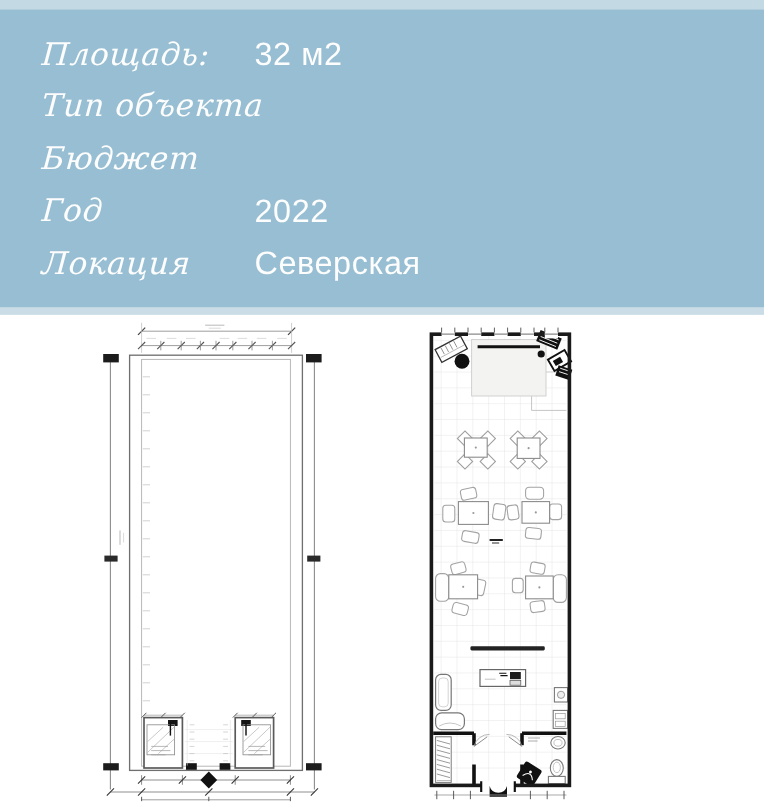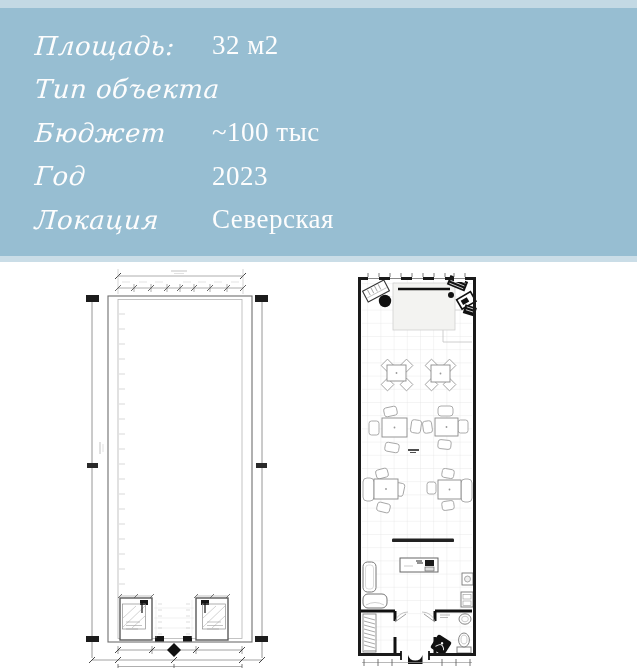--- a/index.html
+++ b/index.html
@@ -15,21 +15,21 @@
         font-family:"Liberation Serif",serif;}
   
   .header{position:absolute;left:0;top:0;width:637px;height:262px;background:var(--hbg);}
   .header .strip-top{position:absolute;left:0;top:0;width:100%;height:8px;background:var(--hstrip-top);}
   .header .strip-bottom{position:absolute;left:0;bottom:0;width:100%;height:6px;background:var(--hstrip-bottom);}
   .info-rows{position:absolute;left:35px;top:24px;width:580px;}
   .info-row{display:flex;height:43.5px;align-items:center;}
   .info-label{width:177px;color:var(--htext);
       font-family:"DejaVu Serif",serif;font-style:italic;font-size:26px;
       letter-spacing:.5px;transform:skewX(-4deg);white-space:nowrap;}
-  .info-value{color:var(--htext);font-family:Liberation Serif, serif;
+  .info-value{color:var(--htext);font-family:Liberation Sans, sans-serif;
       font-size:27px;letter-spacing:.5px;white-space:nowrap;}
   
   .plan-svg{position:absolute;}
   #left-plan{left:70px;top:266px;}
   #right-plan{left:354px;top:270px;}
 </style>
 </head>
 <body>
 
 <div class="card">
@@ -40,25 +40,24 @@
     <div class="info-rows">
       <div class="info-row">
         <span class="info-label">Площадь:</span>
         <span class="info-value">32 м2</span>
       </div>
       <div class="info-row">
         <span class="info-label">Тип объекта</span>
       </div>
       <div class="info-row">
         <span class="info-label">Бюджет</span>
-        <span class="info-value">~100 тыс</span>
       </div>
       <div class="info-row">
         <span class="info-label">Год</span>
-        <span class="info-value">2023</span>
+        <span class="info-value">2022</span>
       </div>
       <div class="info-row">
         <span class="info-label">Локация</span>
         <span class="info-value">Северская</span>
       </div>
     </div>
   </div>
 
   <svg id="left-plan" class="plan-svg" width="210" height="402" viewBox="0 0 210 402" xmlns="http://www.w3.org/2000/svg">
 

